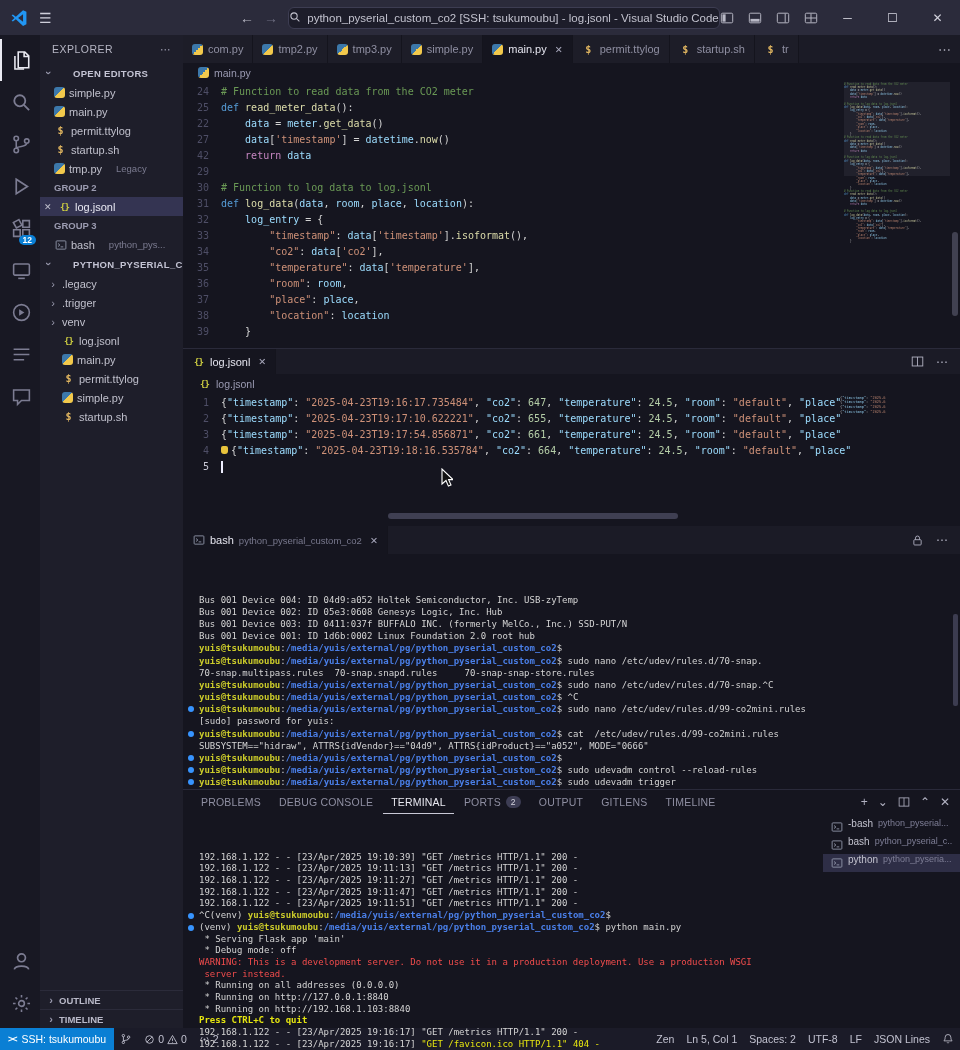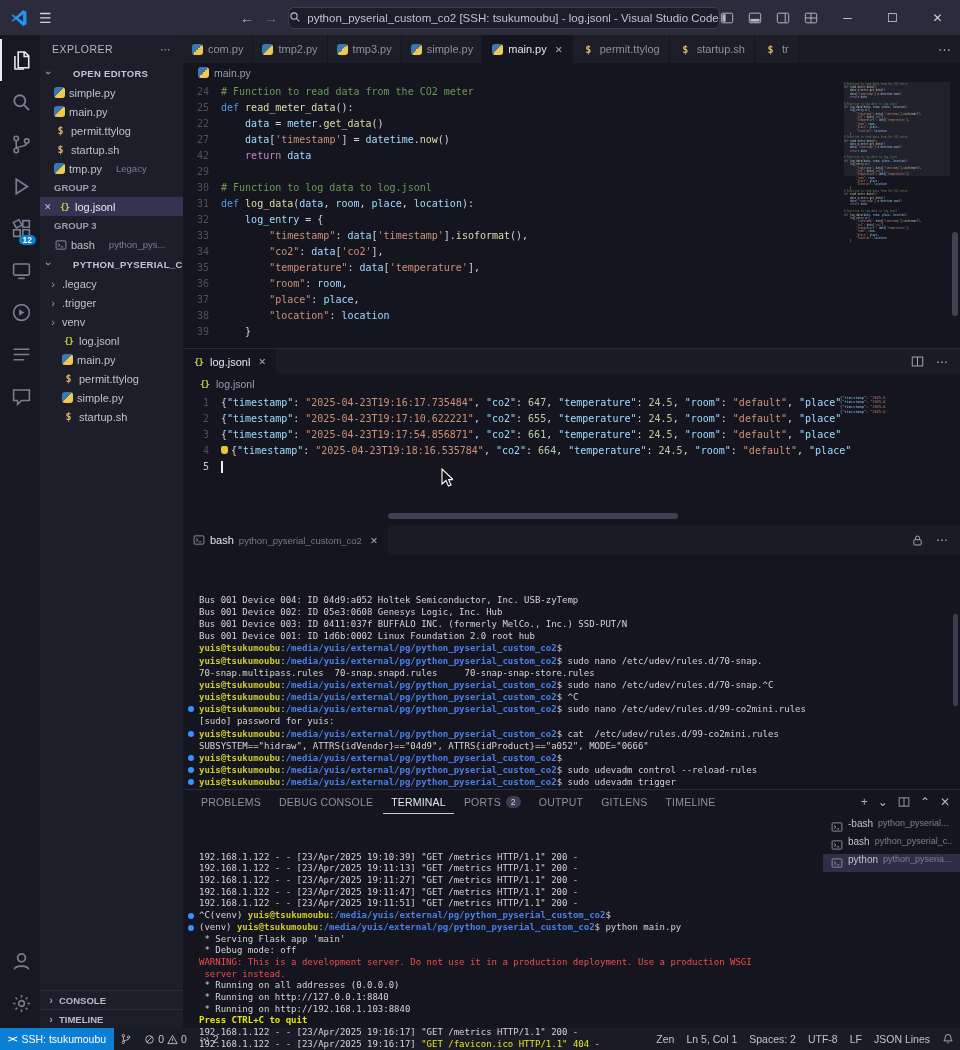--- a/index.html
+++ b/index.html
@@ -352,21 +352,21 @@
           </div>
           <div class="row tree-row">
             <span class="chev"></span>
             <span class="fi fi-sh">$</span>
             <span>startup.sh</span>
           </div>
         </div>
       <div class="sb-spacer"></div>
       <div class="sb-bottom-sec">
         <span class="chev">›</span>
-        <span>CONSOLE</span>
+        <span>OUTLINE</span>
       </div>
       <div class="sb-bottom-sec">
         <span class="chev">›</span>
         <span>TIMELINE</span>
       </div>
     </div>
 
     <div class="editor-region">
 
       <div class="tabs-row" id="main-tabs">

